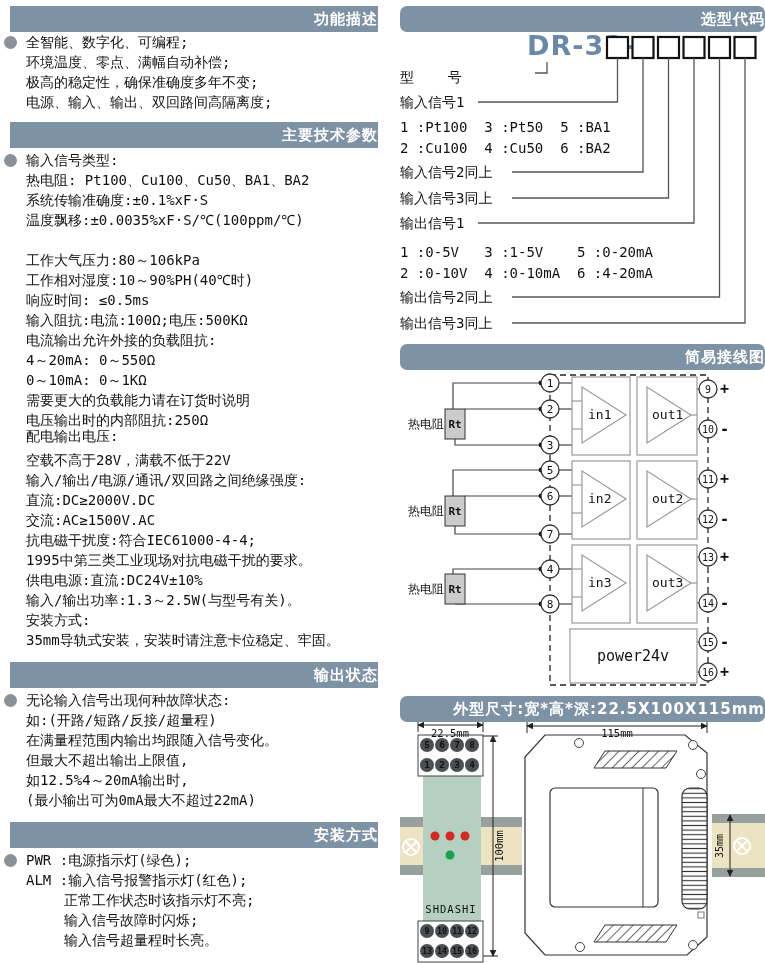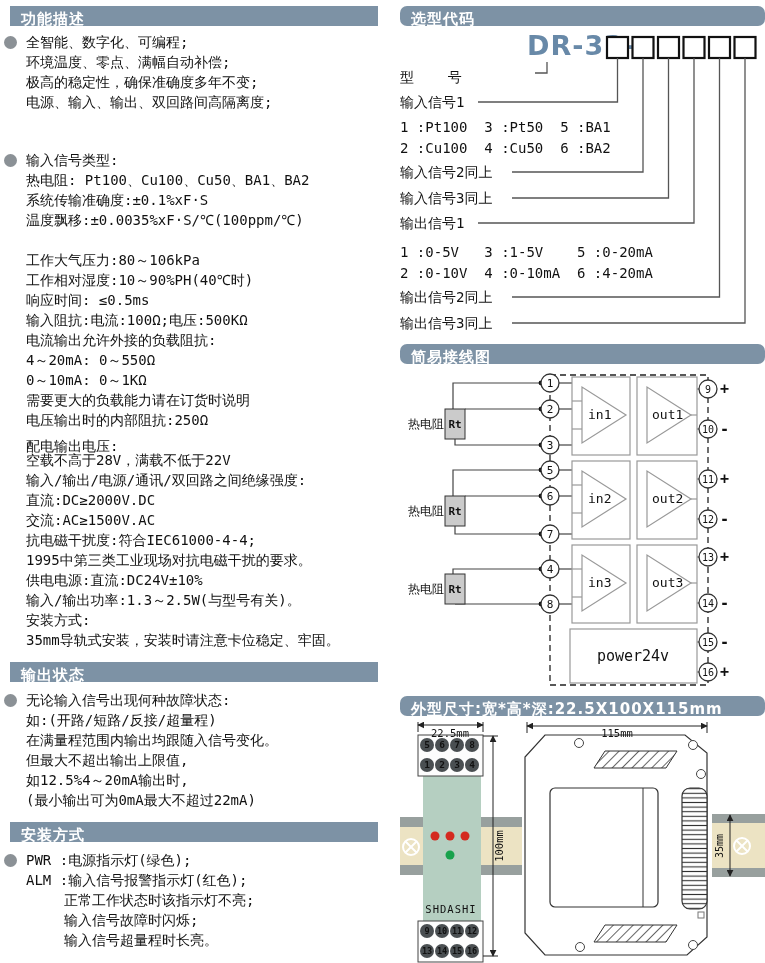--- a/index.html
+++ b/index.html
@@ -1,20 +1,20 @@
 <!DOCTYPE html>
 <html><head>
 <meta charset="utf-8">
 <style>
   html,body{margin:0;padding:0;background:#fff;}
   .page{position:relative;width:765px;height:963px;background:#ffffff;overflow:hidden;
         font-family:"DejaVu Sans Mono","Liberation Mono",monospace;color:#111;}
-  .hdr{position:absolute;height:20px;line-height:26px;background:#7d92a5;color:#fff;
+  .hdr{position:absolute;height:26px;line-height:26px;background:#7d92a5;color:#fff;
        font-weight:bold;font-size:15px;padding-left:11px;letter-spacing:1px;box-sizing:border-box;
-       font-family:"DejaVu Sans","Liberation Sans",sans-serif;}
+       font-family:"DejaVu Sans","Liberation Sans",sans-serif;text-align:right;}
   .hdr-left{left:10px;width:368px;}
   .hdr-right{left:400px;width:365px;border-radius:7px;}
   .tline{position:absolute;left:0;width:390px;height:20px;line-height:20px;font-size:14px;
          padding-left:26px;box-sizing:border-box;white-space:pre;}
   .tline.ind{padding-left:64px;}
   .bullet{position:absolute;left:4px;top:4px;width:13px;height:13px;border-radius:50%;background:#8b9196;}
   .srow{position:absolute;left:400px;width:365px;height:20px;line-height:20px;font-size:14px;white-space:pre;}
   .model{position:absolute;left:527px;top:30px;font-size:27px;font-weight:bold;color:#6889a8;
          font-family:"DejaVu Sans","Liberation Sans",sans-serif;letter-spacing:1px;}
   svg{position:absolute;}
@@ -24,34 +24,35 @@
 <body>
 
 <div class="page">
 
   <div class="hdr hdr-left" style="top:6px">功能描述</div>
   <div class="tline" style="top:32px"><span class="bullet"></span><span>全智能、数字化、可编程;</span></div>
   <div class="tline" style="top:52px"><span>环境温度、零点、满幅自动补偿;</span></div>
   <div class="tline" style="top:72px"><span>极高的稳定性，确保准确度多年不变;</span></div>
   <div class="tline" style="top:92px"><span>电源、输入、输出、双回路间高隔离度;</span></div>
 
+  <div class="hdr hdr-left" style="top:122px">主要技术参数</div>
   <div class="tline" style="top:150px"><span class="bullet"></span><span>输入信号类型:</span></div>
   <div class="tline" style="top:170px"><span>热电阻: Pt100、Cu100、Cu50、BA1、BA2</span></div>
   <div class="tline" style="top:190px"><span>系统传输准确度:±0.1%xF·S</span></div>
   <div class="tline" style="top:210px"><span>温度飘移:±0.0035%xF·S/℃(100ppm/℃)</span></div>
   <div class="tline" style="top:250px"><span>工作大气压力:80～106kPa</span></div>
   <div class="tline" style="top:270px"><span>工作相对湿度:10～90%PH(40℃时)</span></div>
   <div class="tline" style="top:290px"><span>响应时间: ≤0.5ms</span></div>
   <div class="tline" style="top:310px"><span>输入阻抗:电流:100Ω;电压:500KΩ</span></div>
   <div class="tline" style="top:330px"><span>电流输出允许外接的负载阻抗:</span></div>
   <div class="tline" style="top:350px"><span>4～20mA: 0～550Ω</span></div>
   <div class="tline" style="top:370px"><span>0～10mA: 0～1KΩ</span></div>
   <div class="tline" style="top:390px"><span>需要更大的负载能力请在订货时说明</span></div>
   <div class="tline" style="top:410px"><span>电压输出时的内部阻抗:250Ω</span></div>
-  <div class="tline" style="top:436px"><span>配电输出电压:</span></div>
+  <div class="tline" style="top:426px"><span>配电输出电压:</span></div>
   <div class="tline" style="top:450px"><span>空载不高于28V，满载不低于22V</span></div>
   <div class="tline" style="top:470px"><span>输入/输出/电源/通讯/双回路之间绝缘强度:</span></div>
   <div class="tline" style="top:490px"><span>直流:DC≥2000V.DC</span></div>
   <div class="tline" style="top:510px"><span>交流:AC≥1500V.AC</span></div>
   <div class="tline" style="top:530px"><span>抗电磁干扰度:符合IEC61000-4-4;</span></div>
   <div class="tline" style="top:550px"><span>1995中第三类工业现场对抗电磁干扰的要求。</span></div>
   <div class="tline" style="top:570px"><span>供电电源:直流:DC24V±10%</span></div>
   <div class="tline" style="top:590px"><span>输入/输出功率:1.3～2.5W(与型号有关)。</span></div>
   <div class="tline" style="top:610px"><span>安装方式:</span></div>
   <div class="tline" style="top:630px"><span>35mm导轨式安装，安装时请注意卡位稳定、牢固。</span></div>

